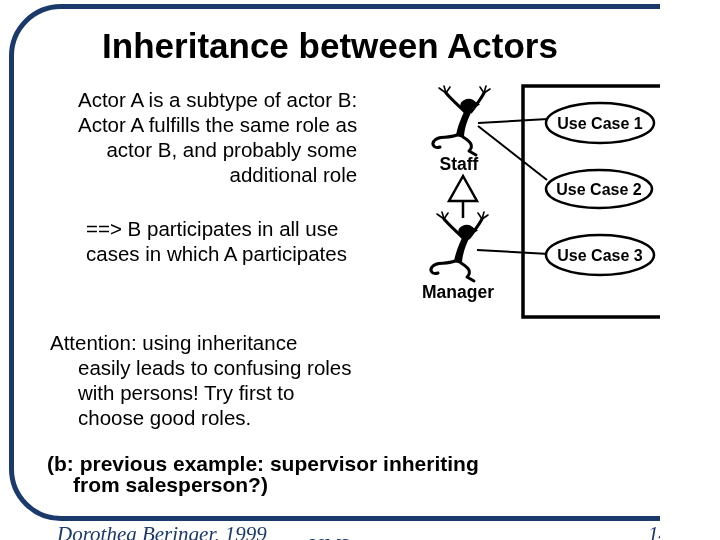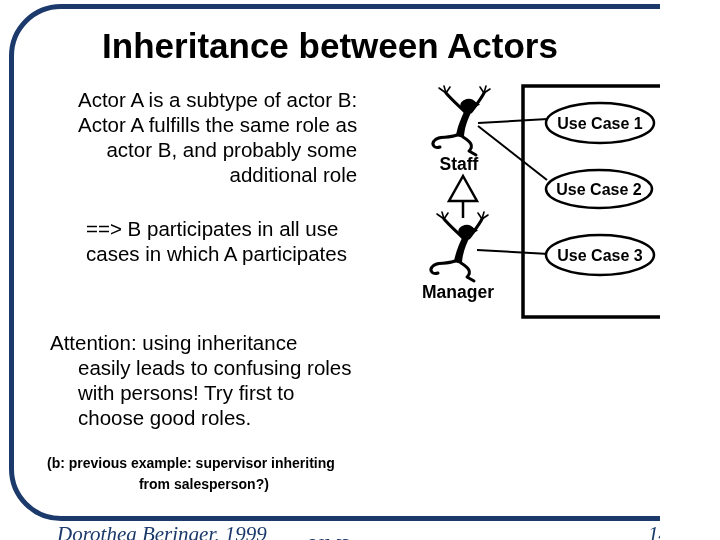--- a/index.html
+++ b/index.html
@@ -8,21 +8,21 @@
   .frame{position:absolute;left:9px;top:4px;width:702px;height:517px;box-sizing:border-box;
          border:5px solid #1b3a6b;border-radius:52px;}
   .title{position:absolute;left:0;right:0;top:26px;margin:0;text-align:center;
          font-size:35px;font-weight:bold;line-height:40px;}
   .para{position:absolute;font-size:20.5px;line-height:25px;}
   .para-1{left:57px;top:87px;text-align:right;}
   .para-1 .cont{padding-left:21px;}
   .para-2{left:86px;top:216px;}
   .para-3{left:50px;top:310px;margin-top:20px;}
   .para-3 .cont{padding-left:28px;}
-  .para-4{left:47px;top:453px;font-size:14px;line-height:21px;font-weight:bold;text-align:center;}
+  .para-4{left:47px;top:453px;font-size:21px;line-height:21px;font-weight:bold;}
   .para-4 .cont{padding-left:26px;}
   .diagram{position:absolute;left:415px;top:82px;}
   .boundary{fill:none;stroke:#000;stroke-width:3.5;}
   .assoc{stroke:#000;stroke-width:2;}
   .uc{fill:#ffffff;stroke:#000;stroke-width:2.5;}
   .uc-label{font-family:"Liberation Sans",sans-serif;font-size:16px;font-weight:bold;
             text-anchor:middle;fill:#000;}
   .actor-label{font-family:"Liberation Sans",sans-serif;font-size:17.5px;font-weight:bold;
                text-anchor:middle;fill:#000;}
   .tri{fill:#ffffff;stroke:#000;stroke-width:2.5;}

